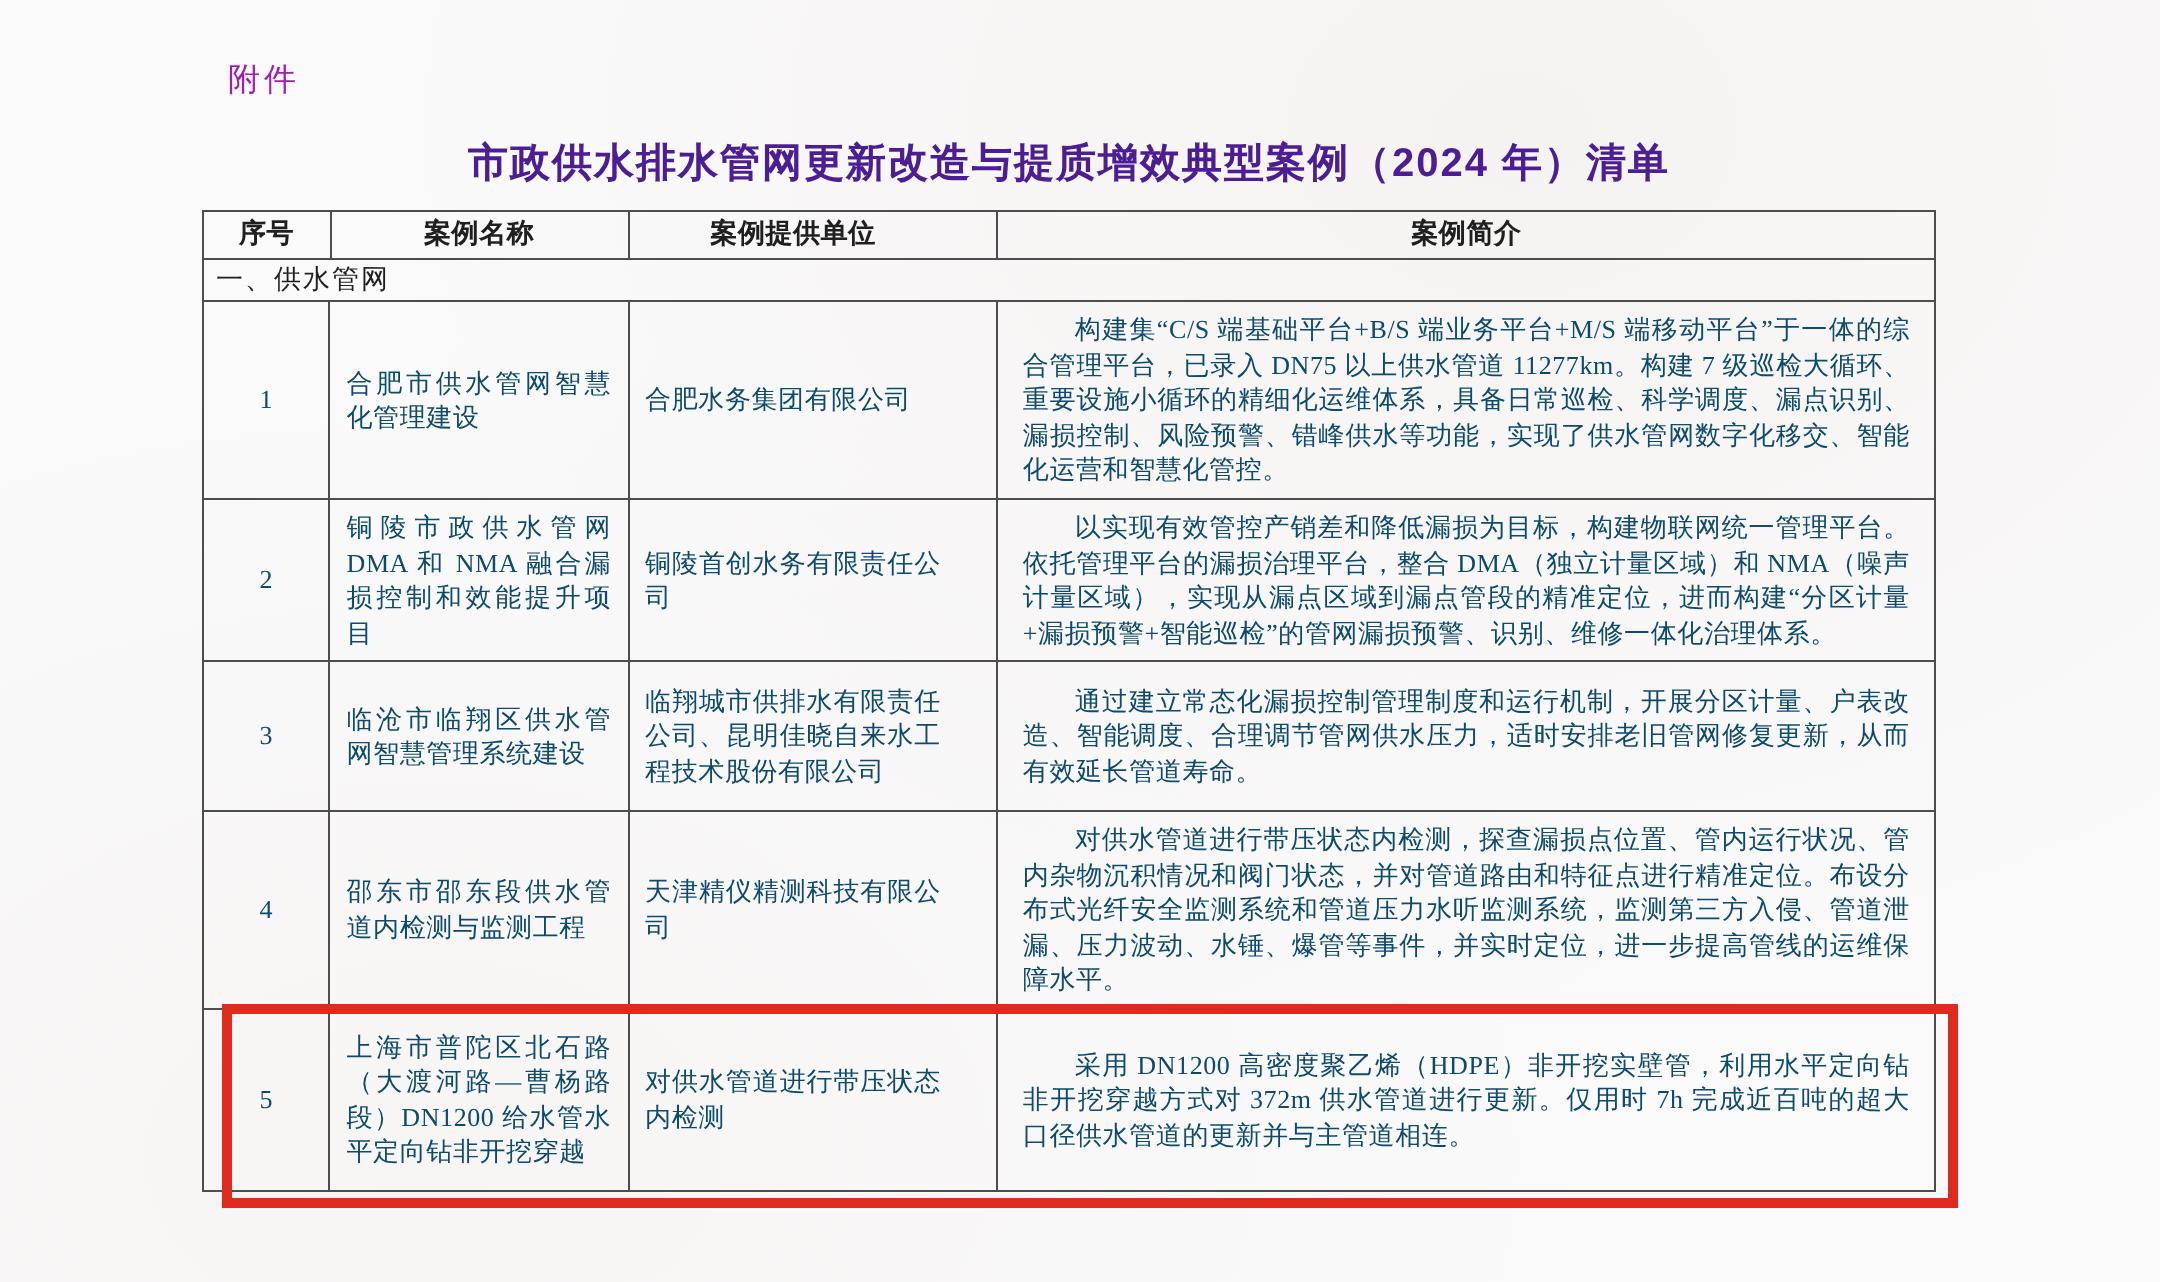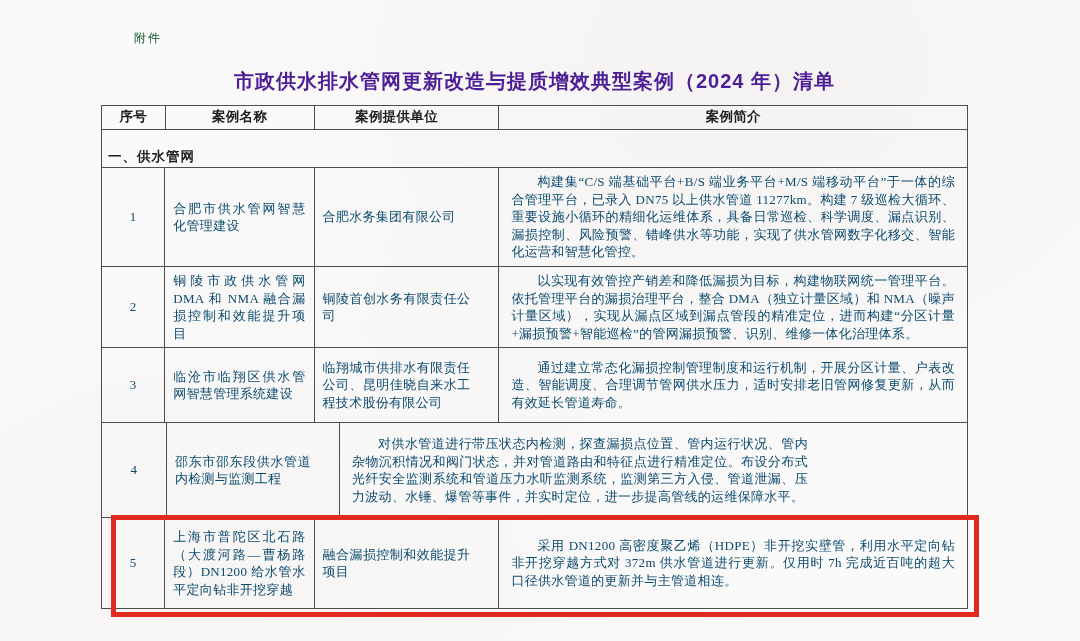--- a/index.html
+++ b/index.html
@@ -13,25 +13,25 @@
     position: relative;
     background:
       radial-gradient(ellipse at 70% 10%, rgba(225,222,218,0.25), rgba(0,0,0,0) 55%),
       radial-gradient(ellipse at 20% 90%, rgba(228,226,222,0.2), rgba(0,0,0,0) 50%),
       #fbfafa;
     font-family: "Liberation Serif", "DejaVu Serif", serif;
     color: #2b2b2b;
   }
   .attachment-label {
     position: absolute;
-    left: 134px;
+    left: 114px;
     top: 30px;
-    font-size: 12px;
+    font-size: 16px;
     letter-spacing: 2px;
-    color: #14532d;
+    color: #a21caf;
   }
   .doc-title {
     position: absolute;
     left: 101px;
     top: 68px;
     width: 867px;
     margin: 0;
     text-align: center;
     font-family: "Liberation Sans", "DejaVu Sans", sans-serif;
     font-size: 20px;
@@ -81,26 +81,25 @@
     justify-content: center;
     text-align: left;
     padding: 2px 4px;
     font-size: 13.5px;
     color: #1f1f1f;
   }
   .header-row { min-height: 23px; }
   .section-row { min-height: 21px; }
   .section-cell {
     width: 100%;
-    font-weight: 700;
+    font-weight: 400;
     font-size: 13.5px;
     padding: 1px 6px;
     color: #1f1f1f;
     letter-spacing: 1px;
-    margin-top: 17px;
   }
   .row-1 { min-height: 90px; }
   .row-2 { min-height: 80px; }
   .row-3 { min-height: 75px; }
   .row-4 { min-height: 95px; }
   .row-5 { min-height: 91px; position: relative; }
   .highlight-box {
     position: absolute;
     top: -3px;
     right: -12px;
@@ -156,29 +155,30 @@
       <div class="cell c-name">临沧市临翔区供水管网智慧管理系统建设</div>
       <div class="cell c-provider">临翔城市供排水有限责任公司、昆明佳晓自来水工程技术股份有限公司</div>
       <div class="cell c-intro">
         <p>通过建立常态化漏损控制管理制度和运行机制，开展分区计量、户表改造、智能调度、合理调节管网供水压力，适时安排老旧管网修复更新，从而有效延长管道寿命。</p>
       </div>
     </div>
 
     <div class="trow row-4">
       <div class="cell c-no">4</div>
       <div class="cell c-name">邵东市邵东段供水管道内检测与监测工程</div>
+      <div class="cell c-provider">天津精仪精测科技有限公司</div>
       <div class="cell c-intro">
         <p>对供水管道进行带压状态内检测，探查漏损点位置、管内运行状况、管内杂物沉积情况和阀门状态，并对管道路由和特征点进行精准定位。布设分布式光纤安全监测系统和管道压力水听监测系统，监测第三方入侵、管道泄漏、压力波动、水锤、爆管等事件，并实时定位，进一步提高管线的运维保障水平。</p>
       </div>
     </div>
 
     <div class="trow row-5">
       <div class="cell c-no">5</div>
       <div class="cell c-name">上海市普陀区北石路（大渡河路—曹杨路段）DN1200 给水管水平定向钻非开挖穿越</div>
-      <div class="cell c-provider">融合漏损控制和效能提升项目</div>
+      <div class="cell c-provider">对供水管道进行带压状态内检测</div>
       <div class="cell c-intro">
         <p>采用 DN1200 高密度聚乙烯（HDPE）非开挖实壁管，利用水平定向钻非开挖穿越方式对 372m 供水管道进行更新。仅用时 7h 完成近百吨的超大口径供水管道的更新并与主管道相连。</p>
       </div>
       <div class="highlight-box"></div>
     </div>
 
   </div>
 
 </div>
 

